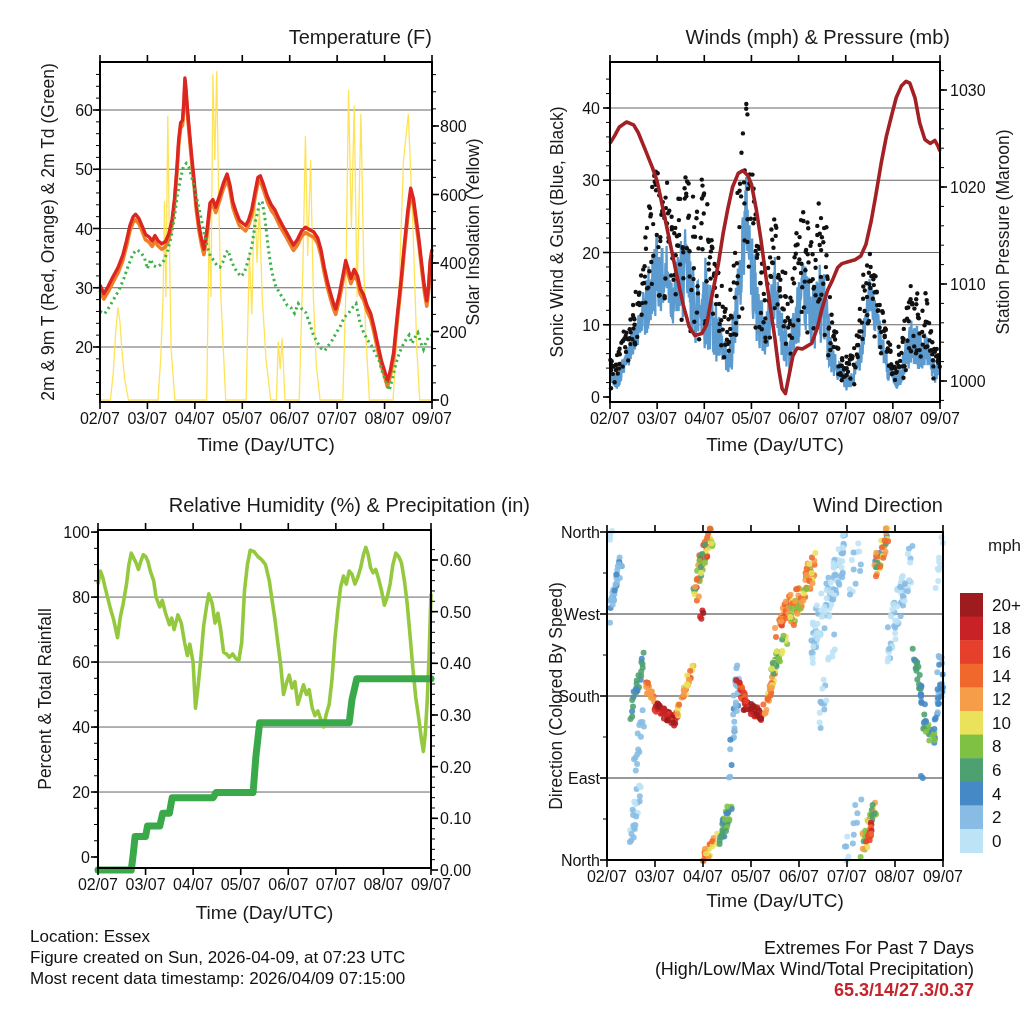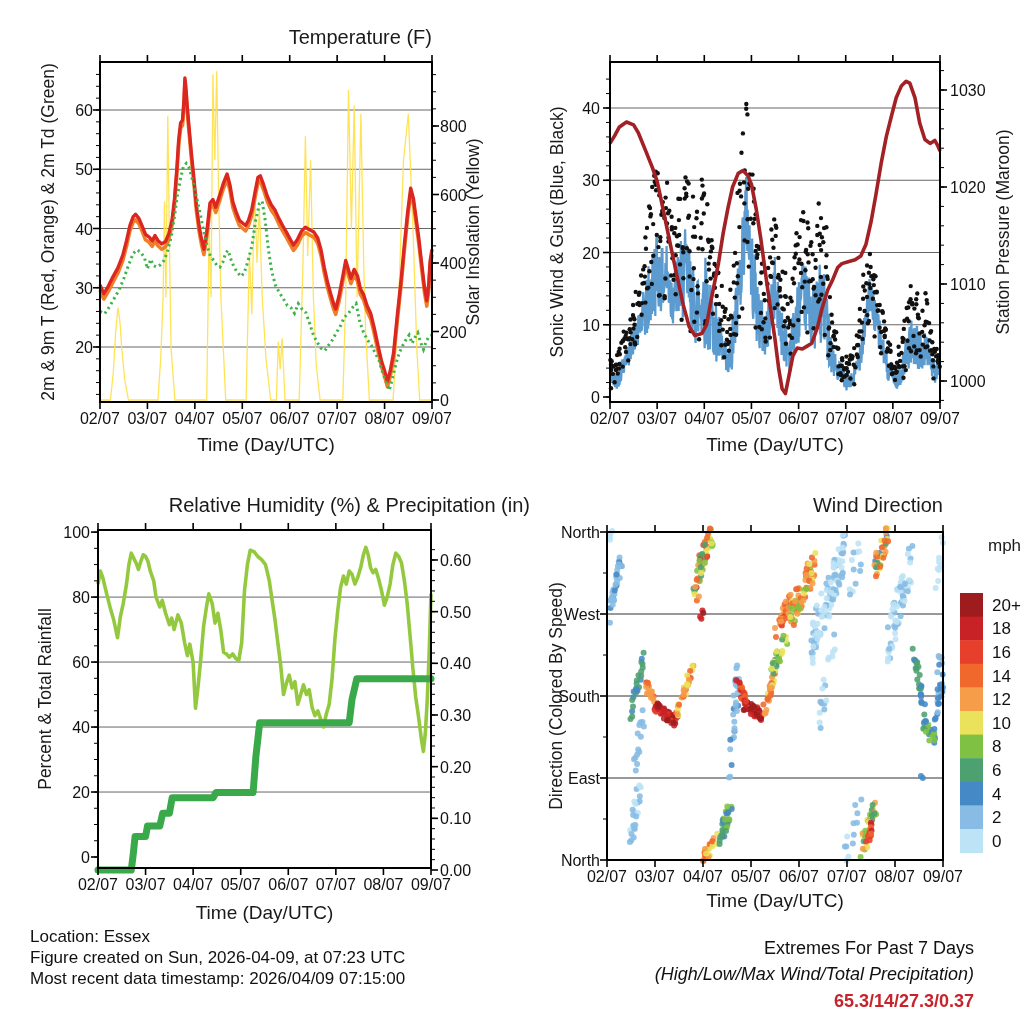--- a/index.html
+++ b/index.html
@@ -6,22 +6,22 @@
   #canvas{position:relative;width:1024px;height:1024px;background:#fff;overflow:hidden;
           font-family:"Liberation Sans","DejaVu Sans",sans-serif;color:#000;}
   #plot-svg{position:absolute;left:0;top:0;}
   .title{position:absolute;text-align:right;font-size:20px;color:#1a1a1a;}
   .xlabel{position:absolute;text-align:center;font-size:19px;color:#1a1a1a;}
   .ylabel{position:absolute;white-space:nowrap;font-size:17.5px;color:#1a1a1a;
           transform:translate(-50%,-50%) rotate(-90deg);}
   .footer-left{position:absolute;left:30px;top:926px;font-size:17px;line-height:21px;color:#111;}
   .footer-right{position:absolute;right:50px;top:938px;width:560px;text-align:right;
                 font-size:18px;color:#111;}
-  .footer-right .l2{margin-top:5px;font-style:italic;}
-  .footer-right .l3{margin-top:6px;font-weight:bold;}
+  .footer-right .l2{}
+  .footer-right .l3{font-weight:bold;}
   .cb-label{position:absolute;font-size:17px;color:#1a1a1a;}
 </style>
 </head>
 <body>
 
 <div id="canvas">
   <svg id="plot-svg" width="1024" height="1024">
     <g id="g-temp">
         <line x1="100" y1="347" x2="432" y2="347" stroke="#666" stroke-width="1"></line>
         <line x1="100" y1="287.75" x2="432" y2="287.75" stroke="#666" stroke-width="1"></line>
@@ -1914,20 +1914,21 @@
         <rect x="960" y="781.8" width="23" height="24.1" fill="#4589c7"></rect>
         <text x="992" y="799.5999999999999" text-anchor="start" font-size="17" fill="#111" font-family="&quot;Liberation Sans&quot;,&quot;DejaVu Sans&quot;,sans-serif">4</text>
         <rect x="960" y="805.4" width="23" height="24.1" fill="#88bce4"></rect>
         <text x="992" y="823.1999999999999" text-anchor="start" font-size="17" fill="#111" font-family="&quot;Liberation Sans&quot;,&quot;DejaVu Sans&quot;,sans-serif">2</text>
         <rect x="960" y="829" width="23" height="24.1" fill="#bde3f6"></rect>
         <text x="992" y="846.8" text-anchor="start" font-size="17" fill="#111" font-family="&quot;Liberation Sans&quot;,&quot;DejaVu Sans&quot;,sans-serif">0</text>
       </g>
   </svg>
 
   <div class="title" style="left:100px;top:26px;width:332px;">Temperature (F)</div>
+  <div class="title" style="left:600px;top:26px;width:350px;">Winds (mph) &amp; Pressure (mb)</div>
   <div class="title" style="left:607px;top:494px;width:336px;">Wind Direction</div>
   <div class="title" style="left:0px;top:494px;width:530px;">Relative Humidity (%) &amp; Precipitation (in)</div>
 
   <div class="xlabel" style="left:100px;top:434px;width:332px;">Time (Day/UTC)</div>
   <div class="xlabel" style="left:610px;top:434px;width:330px;">Time (Day/UTC)</div>
   <div class="xlabel" style="left:98px;top:902px;width:333px;">Time (Day/UTC)</div>
   <div class="xlabel" style="left:607px;top:890px;width:336px;">Time (Day/UTC)</div>
 
   <div class="ylabel" style="left:48px;top:232px;">2m &amp; 9m T (Red, Orange) &amp; 2m Td (Green)</div>
   <div class="ylabel" style="left:473px;top:232px;">Solar Insolation (Yellow)</div>

